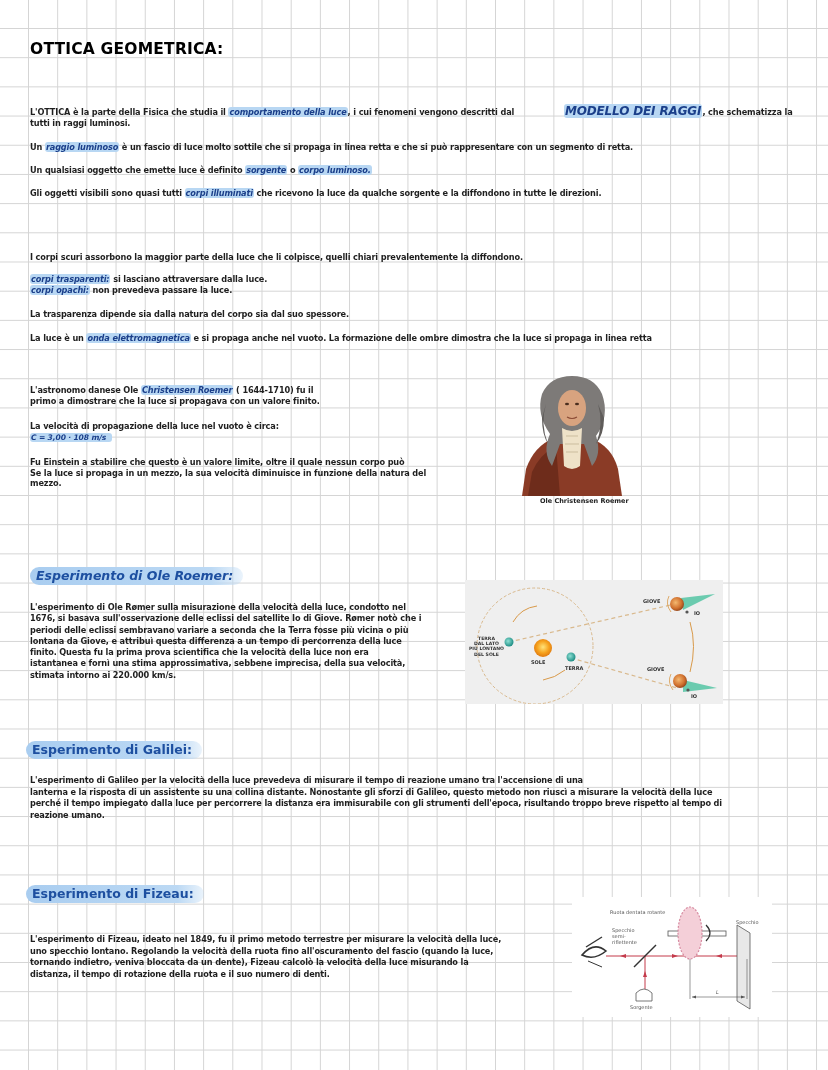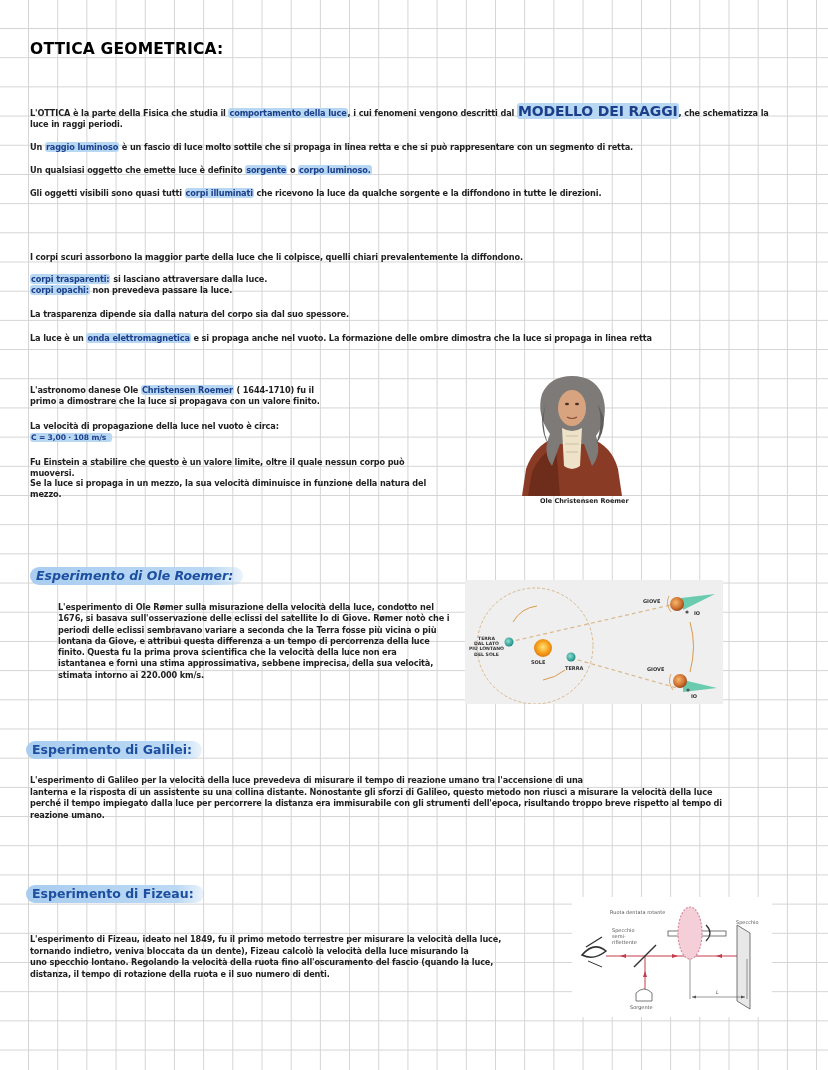--- a/index.html
+++ b/index.html
@@ -19,42 +19,42 @@
       left: 30px; top: 40px; font-size: 15.5px; font-weight: bold;
       color: #000000; letter-spacing: 0.2px;
       font-family: "DejaVu Sans", sans-serif;
     }
     .p {
       font-size: 8.2px; line-height: 10.6px; font-weight: bold;
       color: #1f1f1f; letter-spacing: -0.15px;
       font-family: "DejaVu Sans", sans-serif;
     }
     .hl {
-      background: #b8d7f3; color: #1b3f8a; border-radius: 3px; padding: 0 1px;
+      background: #b8d7f3; color: #1b3f8a; border-radius: 3px; padding: 0 1px; font-style: italic;
     }
     .section-heading {
       font-size: 12.5px; font-weight: bold; color: #1d4fa0;
       background: linear-gradient(to right, #a9cdf0 0%, #bcd9f4 85%, rgba(188,217,244,0.3) 100%);
       border-radius: 10px; padding: 1px 10px 2px 6px; white-space: nowrap;
       font-family: "DejaVu Sans", sans-serif;
     }
     .caption { font-size: 6.5px; font-weight: bold; color: #222; margin-left: 16px; }
     .figure-box { background: #efefef; }
     .line { white-space: nowrap; display: block; }
   </style>
 </head>
 <body>
 
 <div class="abs title">OTTICA GEOMETRICA:</div>
 
 <div class="abs p" style="left:30px; top:106px; width:770px;">
   <span class="line">
-    <span>L'OTTICA è la parte della Fisica che studia il </span><span class="hl">comportamento della luce</span><span>, i cui fenomeni vengono descritti dal </span><span class="hl" style="font-size:14px;">MODELLO DEI RAGGI</span><span>, che schematizza la</span>
+    <span>L'OTTICA è la parte della Fisica che studia il </span><span class="hl">comportamento della luce</span><span>, i cui fenomeni vengono descritti dal </span><span class="hl" style="font-size:12px;margin-left:47px;">MODELLO DEI RAGGI</span><span>, che schematizza la</span>
   </span>
-  <span class="line">luce in raggi periodi.</span>
+  <span class="line">tutti in raggi luminosi.</span>
 </div>
 
 <div class="abs p" style="left:30px; top:142px;">
   <span class="line"><span>Un </span><span class="hl">raggio luminoso</span><span> è un fascio di luce molto sottile che si propaga in linea retta e che si può rappresentare con un segmento di retta.</span></span>
 </div>
 
 <div class="abs p" style="left:30px; top:165px;">
   <span class="line"><span>Un qualsiasi oggetto che emette luce è definito </span><span class="hl">sorgente</span><span> o </span><span class="hl">corpo luminoso.</span></span>
 </div>
 
@@ -80,21 +80,20 @@
   <span class="line">primo a dimostrare che la luce si propagava con un valore finito.</span>
 </div>
 
 <div class="abs p" style="left:30px; top:421px;">
   <span class="line">La velocità di propagazione della luce nel vuoto è circa:</span>
   <span class="line"><span class="hl" style="font-size:7.6px; padding-right:6px;">C = 3,00 · 108 m/s</span></span>
 </div>
 
 <div class="abs p" style="left:30px; top:457px; width:440px;">
   <span class="line">Fu Einstein a stabilire che questo è un valore limite, oltre il quale nessun corpo può</span>
-  <span class="line">muoversi.</span>
   <span class="line">Se la luce si propaga in un mezzo, la sua velocità diminuisce in funzione della natura del</span>
   <span class="line">mezzo.</span>
 </div>
 
 <div class="abs" style="left:520px; top:374px; width:104px; height:122px;">
   <svg width="104" height="122" viewBox="0 0 104 122">
 
     <path d="M2 122 L6 95 Q14 72 34 64 L70 64 Q92 72 98 95 L102 122 Z" fill="#8a3b26"></path>
     <path d="M8 122 L12 98 Q20 80 36 72 L40 122 Z" fill="#6e2c1b"></path>
 
@@ -108,21 +107,21 @@
     <path d="M47 43 Q52 46 57 43" stroke="#8a4b35" stroke-width="1.2" fill="none"></path>
 
     <path d="M42 54 Q52 60 62 54 L60 92 Q52 98 44 92 Z" fill="#eee2c8"></path>
     <path d="M46 62 L58 62 M45 70 L59 70 M46 78 L58 78" stroke="#cbbd9e" stroke-width="1"></path>
   </svg>
 </div>
 <div class="abs caption" style="left:524px; top:497px;">Ole Christensen Roemer</div>
 
 <div class="abs section-heading" style="left:30px; top:567px;font-style:italic;">Esperimento di Ole Roemer:</div>
 
-<div class="abs p" style="left:30px; top:602px; line-height:11.3px;padding-left:28px;">
+<div class="abs p" style="left:30px; top:602px; line-height:11.3px;">
   <span class="line">L'esperimento di Ole Rømer sulla misurazione della velocità della luce, condotto nel</span>
   <span class="line">1676, si basava sull'osservazione delle eclissi del satellite Io di Giove. Rømer notò che i</span>
   <span class="line">periodi delle eclissi sembravano variare a seconda che la Terra fosse più vicina o più</span>
   <span class="line">lontana da Giove, e attribuì questa differenza a un tempo di percorrenza della luce</span>
   <span class="line">finito. Questa fu la prima prova scientifica che la velocità della luce non era</span>
   <span class="line">istantanea e fornì una stima approssimativa, sebbene imprecisa, della sua velocità,</span>
   <span class="line">stimata intorno ai 220.000 km/s.</span>
 </div>
 
 <div class="abs figure-box" style="left:465px; top:580px; width:258px; height:124px;">
@@ -188,22 +187,22 @@
   <span class="line">L'esperimento di Galileo per la velocità della luce prevedeva di misurare il tempo di reazione umano tra l'accensione di una</span>
   <span class="line">lanterna e la risposta di un assistente su una collina distante. Nonostante gli sforzi di Galileo, questo metodo non riuscì a misurare la velocità della luce</span>
   <span class="line">perché il tempo impiegato dalla luce per percorrere la distanza era immisurabile con gli strumenti dell'epoca, risultando troppo breve rispetto al tempo di</span>
   <span class="line">reazione umano.</span>
 </div>
 
 <div class="abs section-heading" style="left:26px; top:885px;">Esperimento di Fizeau:</div>
 
 <div class="abs p" style="left:30px; top:934px; line-height:11.6px;">
   <span class="line">L'esperimento di Fizeau, ideato nel 1849, fu il primo metodo terrestre per misurare la velocità della luce,</span>
+  <span class="line">uno specchio lontano. Regolando la velocità della ruota fino all'oscuramento del fascio (quando la luce,</span>
   <span class="line">tornando indietro, veniva bloccata da un dente), Fizeau calcolò la velocità della luce misurando la</span>
-  <span class="line">uno specchio lontano. Regolando la velocità della ruota fino all'oscuramento del fascio (quando la luce,</span>
   <span class="line">distanza, il tempo di rotazione della ruota e il suo numero di denti.</span>
 </div>
 
 <div class="abs" style="left:572px; top:897px; width:200px; height:120px; background:#fff;">
   <svg width="200" height="120" viewBox="0 0 200 120">
 
     <path d="M10 58 Q22 44 34 54 Q22 64 10 58 Z" fill="none" stroke="#333" stroke-width="1.6"></path>
     <path d="M14 50 L30 40" stroke="#333" stroke-width="1.4"></path>
     <path d="M16 64 L30 70" stroke="#333" stroke-width="1"></path>
 

